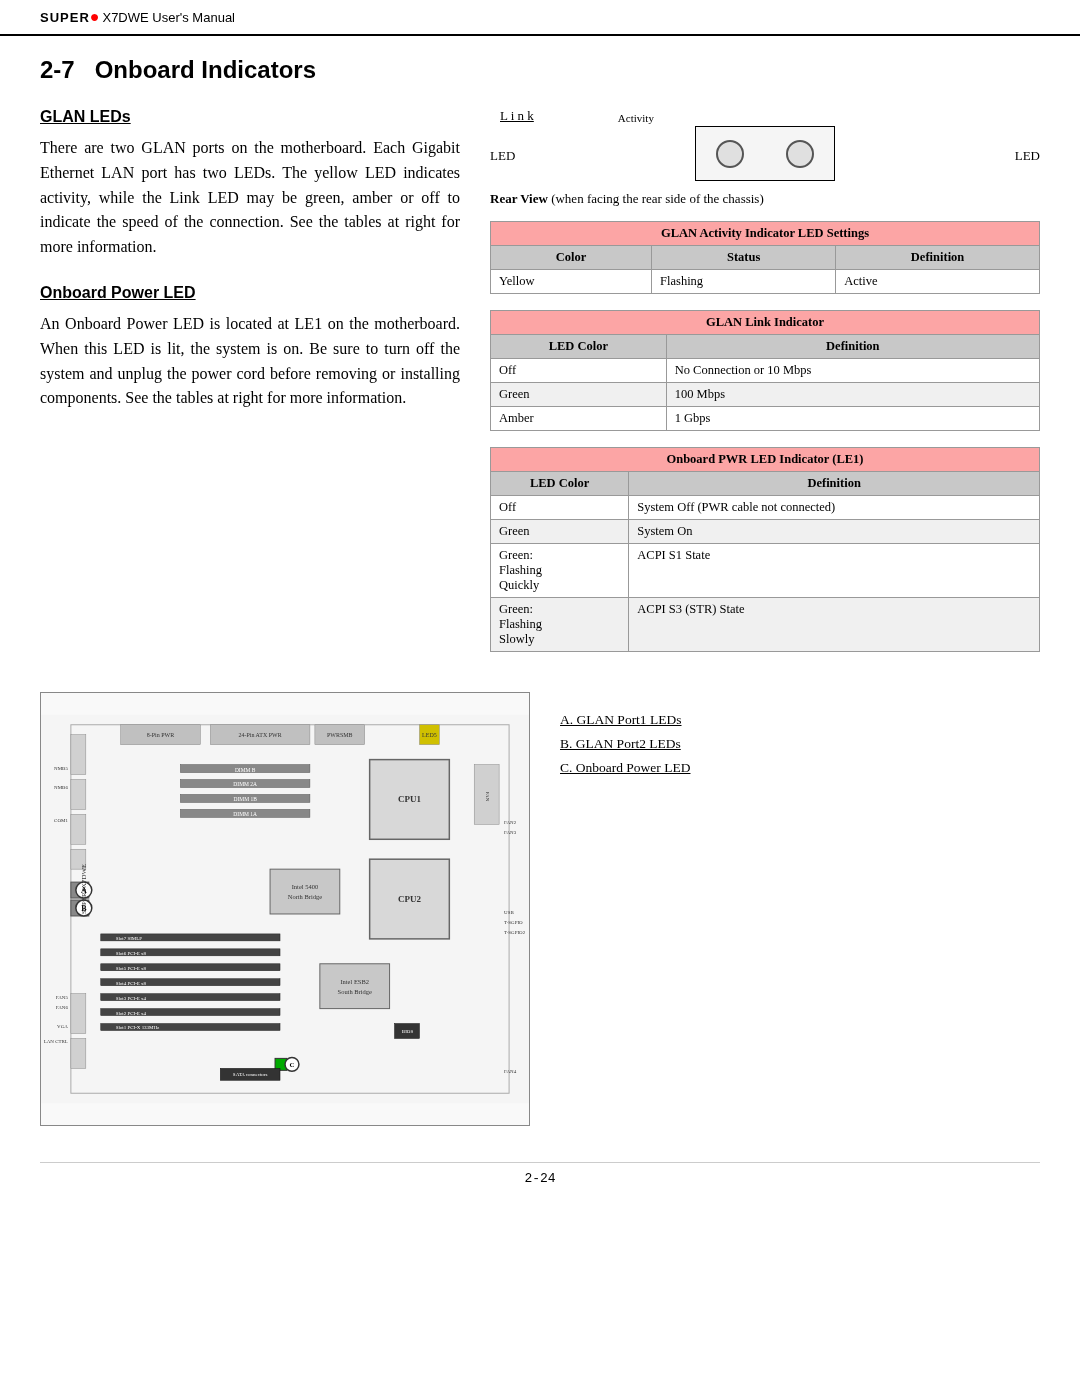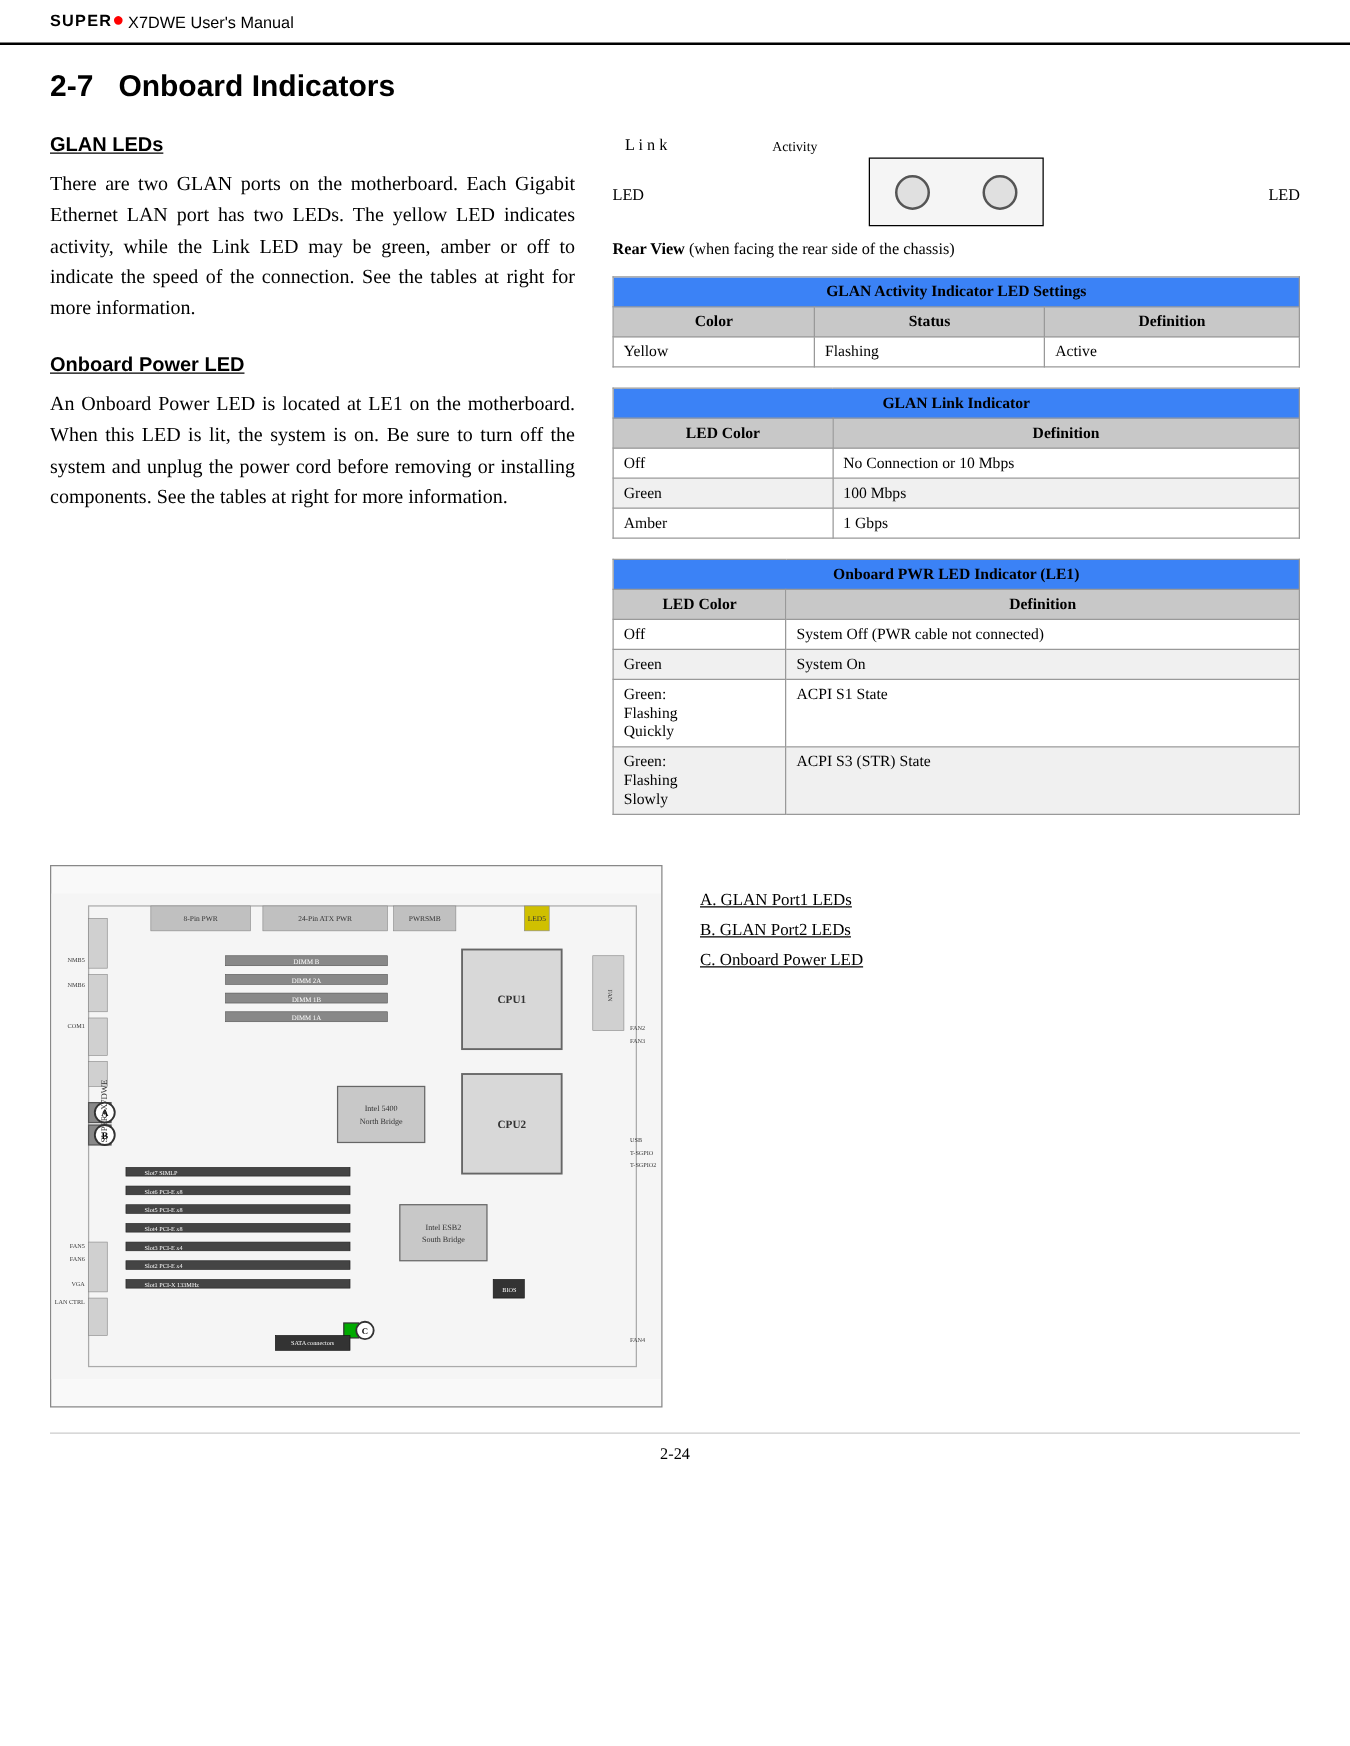--- a/index.html
+++ b/index.html
@@ -104,21 +104,21 @@
     .led-circle-right { right: 20px; }
 
     
     .indicator-table {
       border-collapse: collapse;
       width: 100%;
       margin-bottom: 16px;
       font-size: 12.5px;
     }
     .indicator-table th {
-      background: #3b82f6;
+      background: #fca5a5;
       text-align: center;
       padding: 4px 6px;
       border: 1px solid #999;
       font-weight: bold;
     }
     .indicator-table td {
       border: 1px solid #999;
       padding: 4px 8px;
       vertical-align: top;
     }
@@ -161,23 +161,24 @@
     .diagram-label-item {
       font-size: 13.5px;
       margin-bottom: 8px;
       text-decoration: underline;
     }
 
     
     .page-footer {
       text-align: center;
       font-size: 13px;
-      margin-top: 20px;
+      margin-top: 36px;
       border-top: 1px solid #ccc;
       padding-top: 8px;
+      font-family: Liberation Mono, monospace;
     }
 
     .onboard-power-section {
       margin-top: 24px;
     }
   </style>
 </head>
 <body>
 
 <div class="page-header">
@@ -208,21 +209,21 @@
         <div class="subsection-title">Onboard Power LED</div>
         <p class="body-text">An Onboard Power LED is located at LE1 on the motherboard. When this LED is lit, the system is on. Be sure to turn off the system and unplug the power cord before removing or installing components. See the tables at right for more information.</p>
       </div>
 
     </div>
 
     <div class="right-col">
 
       <div class="led-diagram">
         <div style="display:flex; align-items:flex-end; gap:4px; margin-bottom:2px; padding-left:10px;">
-          <span style="font-size:13px;">L i n k</span>
+          <span style="font-size:13px;text-decoration:underline;">L i n k</span>
           <span style="font-size:11px; margin-left:80px;">Activity</span>
         </div>
         <div style="display:flex; align-items:center; gap:6px;">
           <div style="font-size:13px; white-space:nowrap;">LED</div>
           <div class="led-diagram-box">
             <div class="led-circle led-circle-left"></div>
             <div class="led-circle led-circle-right"></div>
           </div>
           <div style="font-size:13px; white-space:nowrap;">LED</div>
         </div>

